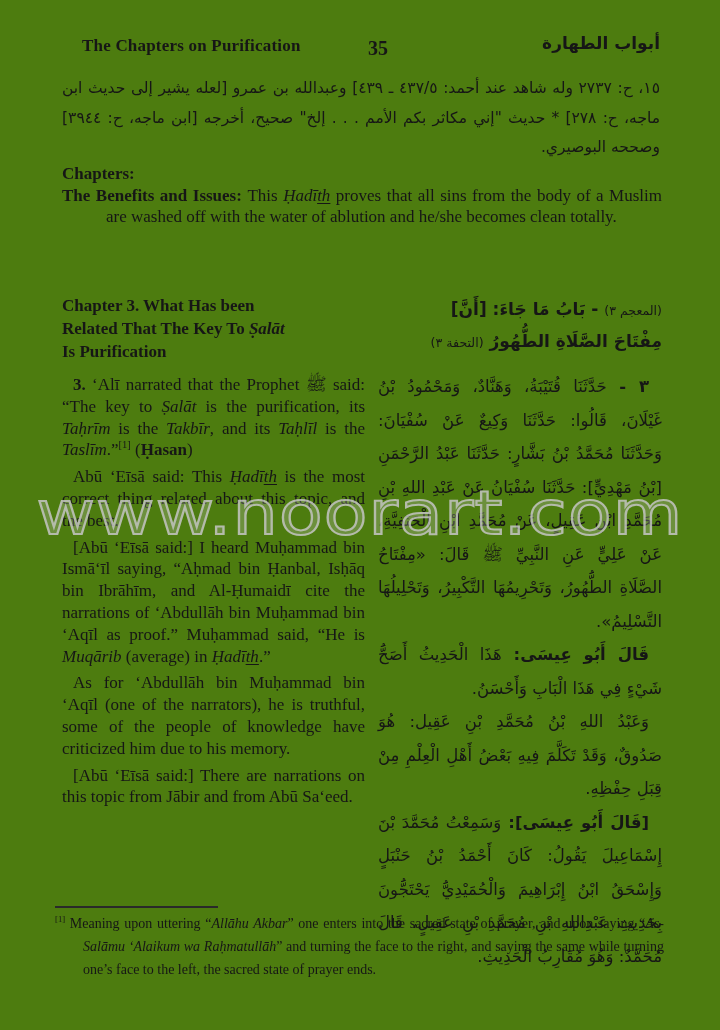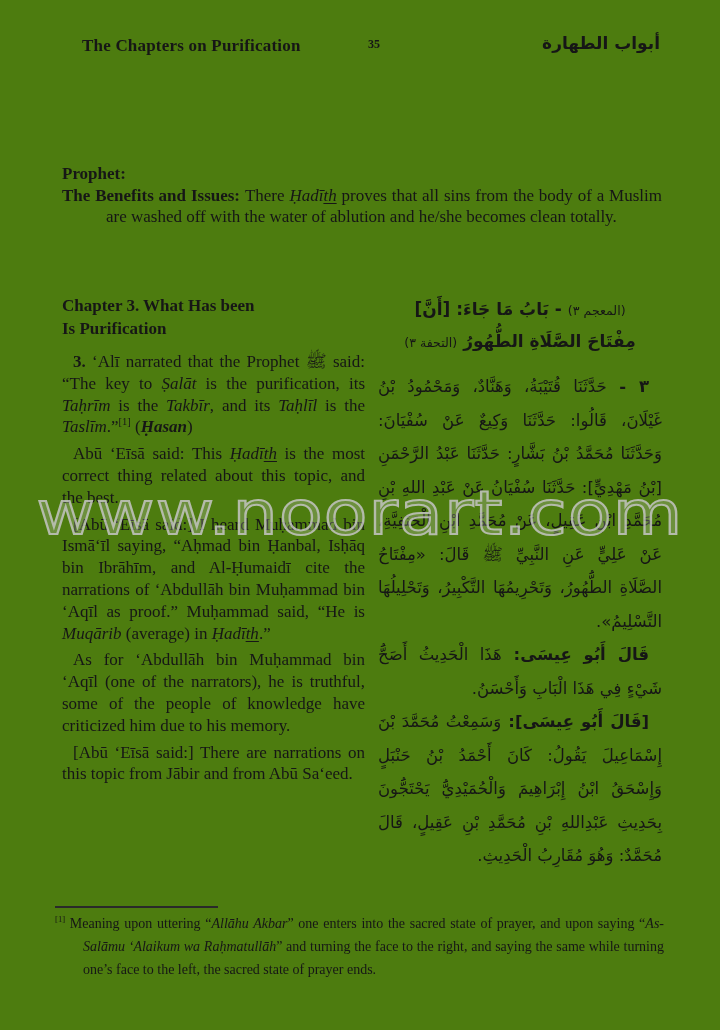--- a/index.html
+++ b/index.html
@@ -4,49 +4,49 @@
 <style>
   html,body{margin:0;padding:0;background:#9a9a9a;}
   .page{
     position:relative;width:720px;height:1030px;margin:0 auto;
     background:#4d7c0f;color:#161616;overflow:hidden;
     font-family:"Liberation Serif",serif;
   }
   
   .rs-b{font-weight:700}
   .rs-i{font-style:italic}
-  .rs-bi{font-weight:700;font-style:italic}
+  .rs-bi{font-weight:700;}
   .rs-u{text-decoration:underline;text-underline-offset:2px}
   .rs-sup{vertical-align:super;font-size:.62em;line-height:0}
   .rs-sm{font-size:.74em;font-weight:400}
   .rs-saw{font-family:"DejaVu Sans",sans-serif;font-size:1.02em}
   
   .page-header{position:absolute;top:36px;left:62px;right:58px;height:26px;}
   .ht-en{position:absolute;left:20px;top:0;font-weight:700;font-size:17px;letter-spacing:.2px;}
-  .ht-num{position:absolute;left:306px;top:1px;font-size:12px;font-weight:700;}
+  .ht-num{position:absolute;left:306px;top:1px;font-size:20px;font-weight:700;}
   .ht-ar{position:absolute;right:2px;top:-3px;font-size:17px;font-weight:700;
          font-family:"DejaVu Sans",sans-serif;direction:rtl;text-align:right;}
   
   .takhrij{
     position:absolute;top:74px;left:62px;right:60px;
     direction:rtl;font-family:"DejaVu Sans",sans-serif;
     font-size:15.5px;line-height:29.5px;text-align:justify;
   }
   
   .comments{position:absolute;top:163px;left:62px;right:58px;font-size:17px;line-height:21.5px;}
   .comments h3{margin:0;font-size:17px;line-height:21.5px;}
   .comments p{margin:0;text-align:justify;padding-left:44px;text-indent:-44px;}
   
   .columns{position:absolute;top:294px;left:62px;right:58px;display:flex;gap:13px;align-items:flex-start;}
   .col-en{width:303px;font-size:17px;line-height:21.8px;text-align:justify;}
   .chapter-title{font-weight:700;font-size:17px;line-height:23px;margin:0 0 11px 0;}
   .col-en p{margin:0 0 5px 0;text-indent:11px;}
   .col-ar{flex:1;direction:rtl;font-family:"DejaVu Sans",sans-serif;
           font-size:16.5px;line-height:33.5px;text-align:justify;}
-  .ar-chapter{font-weight:700;font-size:17px;line-height:31px;text-align:center;margin:0 0 12px 0;}
+  .ar-chapter{font-weight:700;font-size:17px;line-height:31px;text-align:right;margin:0 0 12px 0;}
   .col-ar p{margin:0;text-indent:13px;}
   
   .watermark{
     position:absolute;top:477px;left:-14px;width:748px;z-index:6;
     text-align:center;white-space:nowrap;pointer-events:none;
     font-family:"DejaVu Sans",sans-serif;font-size:61px;letter-spacing:1px;
     transform:scaleX(1.17);transform-origin:50% 50%;
     color:rgba(210,210,210,.28);
     -webkit-text-stroke:2px #c6c6c6;
     opacity:.85;
@@ -61,47 +61,50 @@
 <body>
 
 <div class="page">
 
   <header class="page-header">
     <span class="ht-en">The Chapters on Purification</span>
     <span class="ht-num">35</span>
     <span class="ht-ar">أبواب الطهارة</span>
   </header>
 
+  <section class="takhrij">١٥، ح: ٢٧٣٧ وله شاهد عند أحمد: ٤٣٧/٥ ـ ٤٣٩] وعبدالله بن عمرو [لعله يشير إلى حديث ابن ماجه، ح: ٢٧٨] * حديث "إني مكاثر بكم الأمم . . . إلخ" صحيح، أخرجه [ابن ماجه، ح: ٣٩٤٤] وصححه البوصيري.</section>
 
   <section class="comments">
-    <h3>Prophet:</h3>
-    <p><span class="rs-b">The Benefits and Issues: </span><span>There </span><span class="rs-i">Ḥadī</span><span class="rs-i rs-u">th</span><span> proves that all sins from the body of a Muslim are washed off with the water of ablution and he/she becomes clean totally.</span></p>
+    <h3>Chapters:</h3>
+    <p><span class="rs-b">The Benefits and Issues: </span><span>This </span><span class="rs-i">Ḥadī</span><span class="rs-i rs-u">th</span><span> proves that all sins from the body of a Muslim are washed off with the water of ablution and he/she becomes clean totally.</span></p>
   </section>
 
   <div class="columns">
 
     <div class="col-en">
       <h2 class="chapter-title">
         <div><span>Chapter 3. What Has been</span></div>
+        <div><span>Related That The Key To </span><span class="rs-i">Ṣalāt</span></div>
         <div><span>Is Purification</span></div>
       </h2>
       <p><span class="rs-b">3.</span><span> ‘Alī narrated that the Prophet </span><span class="rs-saw">ﷺ</span><span> said: “The key to </span><span class="rs-i">Ṣalāt</span><span> is the purification, its </span><span class="rs-i">Taḥrīm</span><span> is the </span><span class="rs-i">Takbīr</span><span>, and its </span><span class="rs-i">Taḥlīl</span><span> is the </span><span class="rs-i">Taslīm</span><span>.”</span><span class="rs-sup">[1]</span><span> (</span><span class="rs-bi">Ḥasan</span><span>)</span></p>
       <p><span>Abū ‘Eīsā said: This </span><span class="rs-i">Ḥadī</span><span class="rs-i rs-u">th</span><span> is the most correct thing related about this topic, and the best.</span></p>
       <p><span>[Abū ‘Eīsā said:] I heard Muḥammad bin Ismā‘īl saying, “Aḥmad bin Ḥanbal, Isḥāq bin Ibrāhīm, and Al-Ḥumaidī cite the narrations of ‘Abdullāh bin Muḥammad bin ‘Aqīl as proof.” Muḥammad said, “He is </span><span class="rs-i">Muqārib</span><span> (average) in </span><span class="rs-i">Ḥadī</span><span class="rs-i rs-u">th</span><span>.”</span></p>
       <p><span>As for ‘Abdullāh bin Muḥammad bin ‘Aqīl (one of the narrators), he is truthful, some of the people of knowledge have criticized him due to his memory.</span></p>
       <p><span>[Abū ‘Eīsā said:] There are narrations on this topic from Jābir and from Abū Sa‘eed.</span></p>
     </div>
 
     <div class="col-ar">
       <h2 class="ar-chapter">
         <div><span class="rs-sm">(المعجم ٣)</span><span> - بَابُ مَا جَاءَ: [أَنَّ]</span></div>
         <div><span>مِفْتَاحَ الصَّلَاةِ الطُّهُورُ </span><span class="rs-sm">(التحفة ٣)</span></div>
       </h2>
       <p><span class="rs-b">٣ - </span><span>حَدَّثَنَا قُتَيْبَةُ، وَهَنَّادٌ، وَمَحْمُودُ بْنُ غَيْلَانَ، قَالُوا: حَدَّثَنَا وَكِيعٌ عَنْ سُفْيَانَ: وَحَدَّثَنَا مُحَمَّدُ بْنُ بَشَّارٍ: حَدَّثَنَا عَبْدُ الرَّحْمَنِ [بْنُ مَهْدِيٍّ]: حَدَّثَنَا سُفْيَانُ عَنْ عَبْدِ اللهِ بْنِ مُحَمَّدِ ابْنِ عَقِيلٍ، عَنْ مُحَمَّدِ ابْنِ الْحَنَفِيَّةِ، عَنْ عَلِيٍّ عَنِ النَّبِيِّ </span><span class="rs-saw">ﷺ</span><span> قَالَ: «مِفْتَاحُ الصَّلَاةِ الطُّهُورُ، وَتَحْرِيمُهَا التَّكْبِيرُ، وَتَحْلِيلُهَا التَّسْلِيمُ».</span></p>
       <p><span class="rs-b">قَالَ أَبُو عِيسَى: </span><span>هَذَا الْحَدِيثُ أَصَحُّ شَيْءٍ فِي هَذَا الْبَابِ وَأَحْسَنُ.</span></p>
+      <p><span>وَعَبْدُ اللهِ بْنُ مُحَمَّدِ بْنِ عَقِيل: هُوَ صَدُوقٌ، وَقَدْ تَكَلَّمَ فِيهِ بَعْضُ أَهْلِ الْعِلْمِ مِنْ قِبَلِ حِفْظِهِ.</span></p>
       <p><span class="rs-b">[قَالَ أَبُو عِيسَى]: </span><span>وَسَمِعْتُ مُحَمَّدَ بْنَ إِسْمَاعِيلَ يَقُولُ: كَانَ أَحْمَدُ بْنُ حَنْبَلٍ وَإِسْحَقُ ابْنُ إِبْرَاهِيمَ وَالْحُمَيْدِيُّ يَحْتَجُّونَ بِحَدِيثِ عَبْدِاللهِ بْنِ مُحَمَّدِ بْنِ عَقِيلٍ، قَالَ مُحَمَّدٌ: وَهُوَ مُقَارِبُ الْحَدِيثِ.</span></p>
     </div>
 
   </div>
 
   <div class="watermark">www.noorart.com</div>
 
   <footer class="footnote">
     <div class="fn-rule"></div>
     <p class="fn-text"><span class="rs-sup">[1]</span><span> Meaning upon uttering “</span><span class="rs-i">Allāhu Akbar</span><span>” one enters into the sacred state of prayer, and upon saying “</span><span class="rs-i">As-Salāmu ‘Alaikum wa Raḥmatullāh</span><span>” and turning the face to the right, and saying the same while turning one’s face to the left, the sacred state of prayer ends.</span></p>

